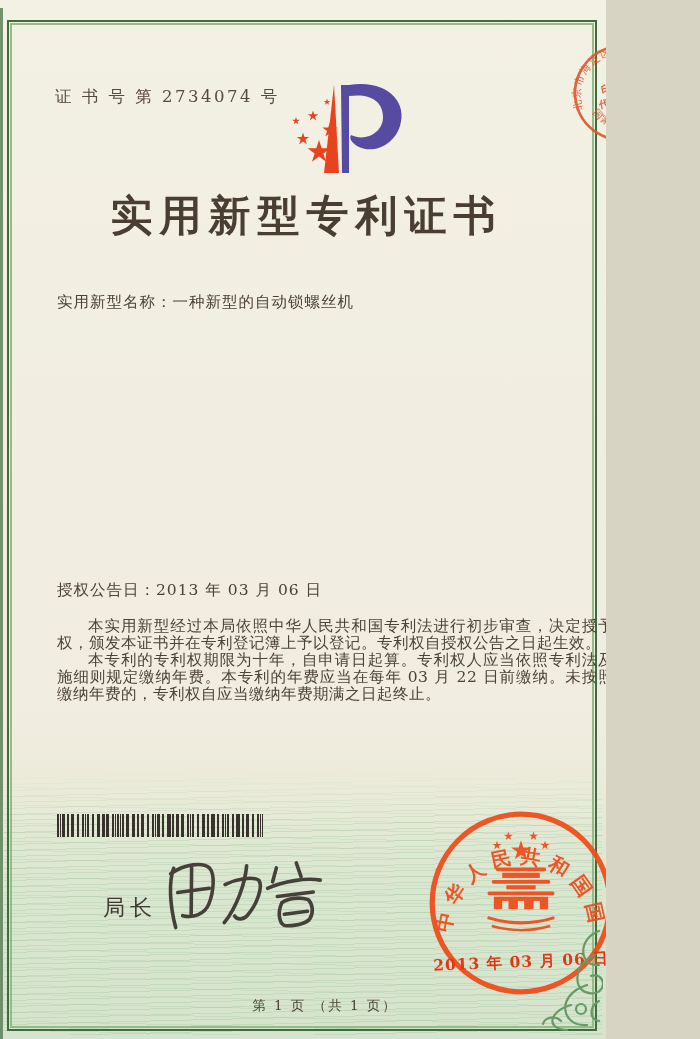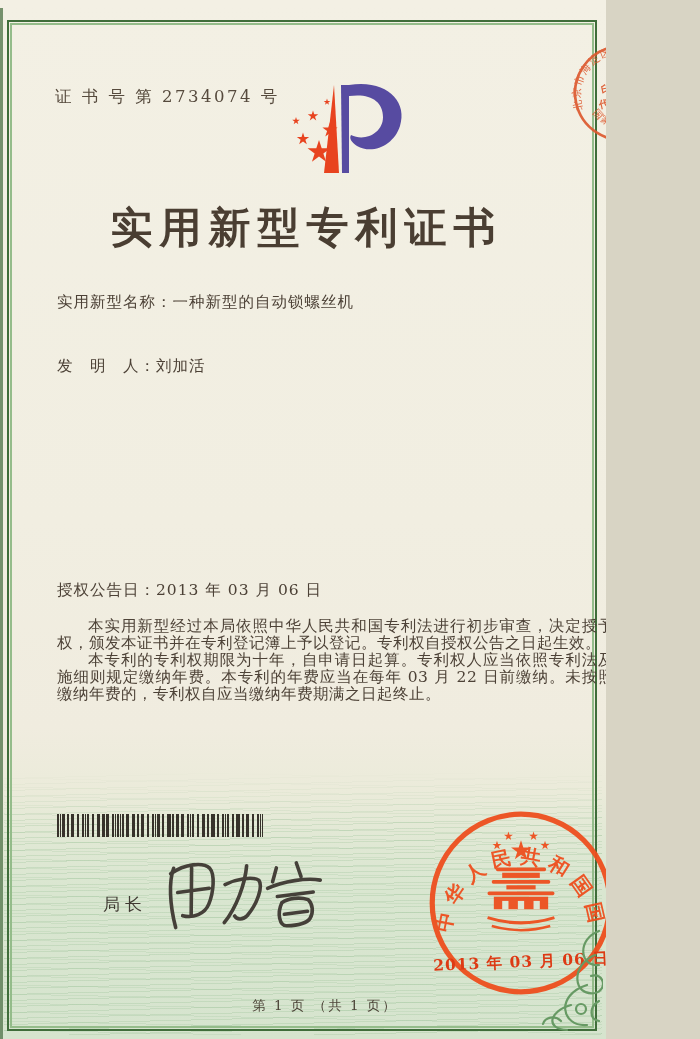--- a/index.html
+++ b/index.html
@@ -16,41 +16,41 @@
       repeating-linear-gradient(178.6deg,rgba(130,180,130,.22) 0 1px,transparent 1px 6px),
       repeating-linear-gradient(181.2deg,rgba(130,180,130,.16) 0 1px,transparent 1px 9px);
     -webkit-mask-image:linear-gradient(180deg,transparent 0,#000 55px);
     mask-image:linear-gradient(180deg,transparent 0,#000 55px);
   }
   .cert-no{position:absolute;left:55px;top:86px;font-size:16.5px;letter-spacing:2.5px;color:#564a3d;}
   
   .tax-stamp{position:absolute;left:571px;top:42px;width:102px;height:102px;transform:rotate(-12deg);opacity:.92;}
   
   .logo{position:absolute;left:278px;top:79px;width:142px;height:102px;}
-  .title{position:absolute;left:0;right:0;top:184px;margin:16px;text-align:center;
+  .title{position:absolute;left:0;right:0;top:184px;margin:4px;text-align:center;
     font-size:42px;font-weight:700;letter-spacing:7px;text-indent:7px;color:#4a3e32;}
   .field{position:absolute;left:57px;font-size:15.5px;letter-spacing:1px;color:#4c4136;white-space:nowrap;text-align:right;}
   .f0{top:292px}.f1{top:356px}.f2{top:412px}.f3{top:467px}.f4{top:522px}.f5{top:580px}
   .redact{display:inline-block;width:268px;height:20px;vertical-align:-5px;border-radius:3px;
     background:
       radial-gradient(40px 8px at 14% 45%,rgba(150,150,148,.38),transparent 70%),
       radial-gradient(52px 9px at 40% 40%,rgba(150,150,148,.30),transparent 70%),
       radial-gradient(46px 8px at 66% 60%,rgba(150,150,148,.30),transparent 70%),
       radial-gradient(34px 8px at 90% 55%,rgba(150,150,148,.38),transparent 70%);
     filter:blur(2px);}
   .body-text{position:absolute;left:57px;top:618px;width:590px;color:#4d4237;}
   .body-text p{margin:0;font-size:15.5px;line-height:17px;letter-spacing:.5px;
     text-align:justify;text-indent:2em;}
   .barcode{position:absolute;left:57px;top:814px;width:206px;height:23px;
     background:
       repeating-linear-gradient(90deg,#37322b 0 2px,transparent 2px 5px),
       repeating-linear-gradient(90deg,#37322b 0 1px,transparent 1px 7px),
       repeating-linear-gradient(90deg,transparent 0 3px,#37322b 3px 4px,transparent 4px 11px);
   }
-  .sig-title{position:absolute;left:103px;top:893px;font-size:17px;letter-spacing:5px;color:#3f3a32;}
+  .sig-title{position:absolute;left:103px;top:893px;font-size:22px;letter-spacing:5px;color:#3f3a32;}
   .signature{position:absolute;left:158px;top:855px;width:180px;height:100px;transform:rotate(-2deg);}
   .seal{position:absolute;left:427px;top:809px;width:188px;height:188px;opacity:.95;}
   .seal-date{position:absolute;left:431px;top:952px;width:180px;text-align:center;
     font-size:15.5px;letter-spacing:1px;color:#dd3a14;transform:rotate(-2.5deg);font-weight:600;}
   .footer{position:absolute;left:0;right:0;top:997px;text-align:center;
     font-size:13.5px;letter-spacing:2px;color:#4c4438;padding-left:44px;}
   .ornament{position:absolute;right:3px;bottom:6px;width:88px;height:108px;}
   .sr-hidden{position:absolute;width:1px;height:1px;overflow:hidden;opacity:0;}
   svg text{font-family:"DejaVu Serif","Liberation Serif",serif;}
 </style>
@@ -101,21 +101,20 @@
         <use href="#st" transform="translate(35,37) scale(5.5)"></use>
         <use href="#st" transform="translate(18,42) scale(4)"></use>
         <use href="#st" transform="translate(49,23) scale(3.5)"></use>
       </g>
     </svg>
   </div>
 
   <h1 class="title">实用新型专利证书</h1>
 
   <div class="field f0"><span>实用新型名称：</span><span>一种新型的自动锁螺丝机</span></div>
-  <div class="field f1"><span>发　明　人：</span><span>刘加活</span></div>
   <div class="field f5"><span>授权公告日：</span><span>2013 年 03 月 06 日</span></div>
 
   <div class="body-text">
     <p>本实用新型经过本局依照中华人民共和国专利法进行初步审查，决定授予专利权，颁发本证书并在专利登记簿上予以登记。专利权自授权公告之日起生效。</p>
     <p>本专利的专利权期限为十年，自申请日起算。专利权人应当依照专利法及其实施细则规定缴纳年费。本专利的年费应当在每年 03 月 22 日前缴纳。未按照规定缴纳年费的，专利权自应当缴纳年费期满之日起终止。</p>
   </div>
 
   <div class="barcode"></div>
 
   <div class="sig-title">局长</div>

